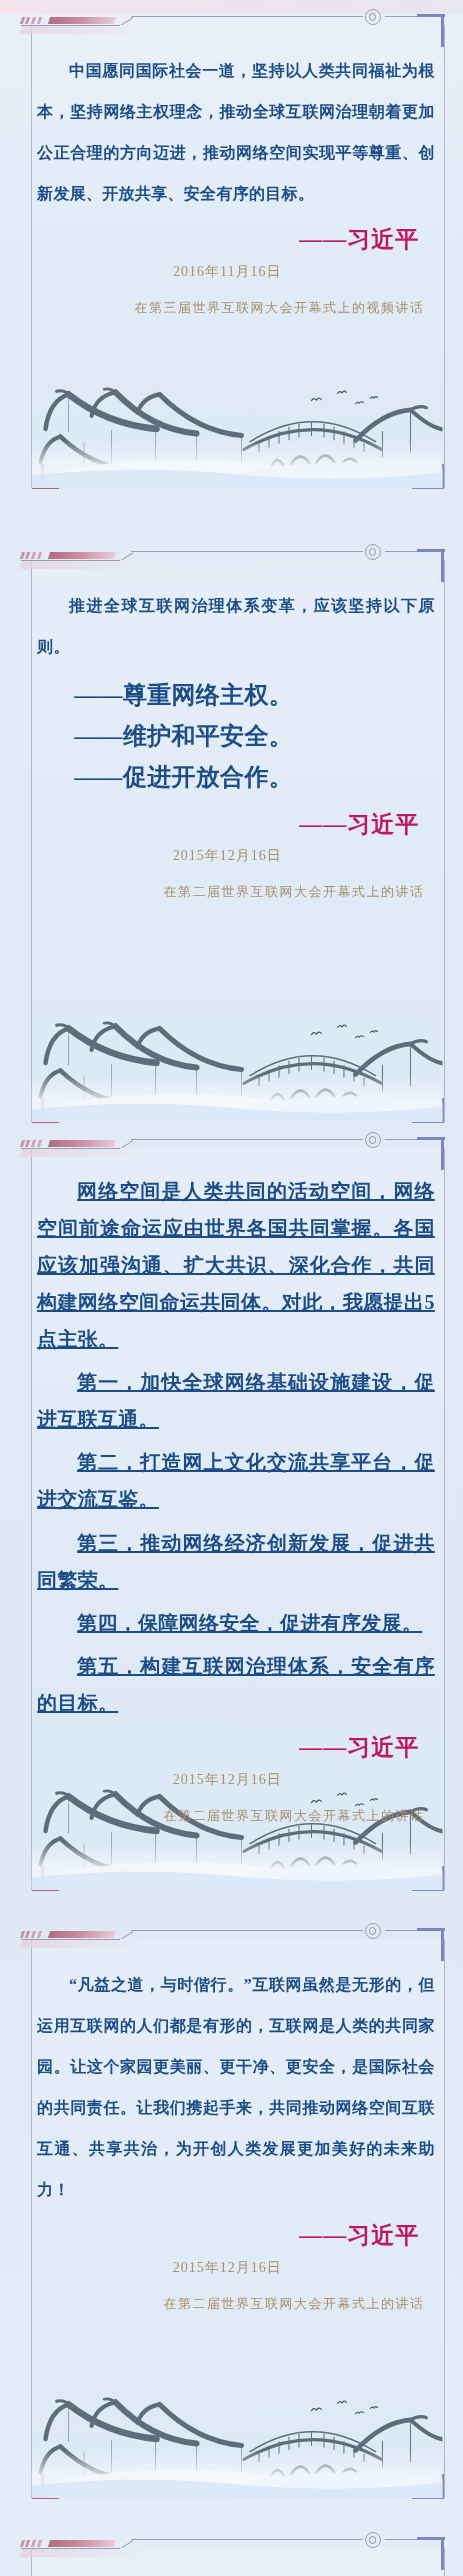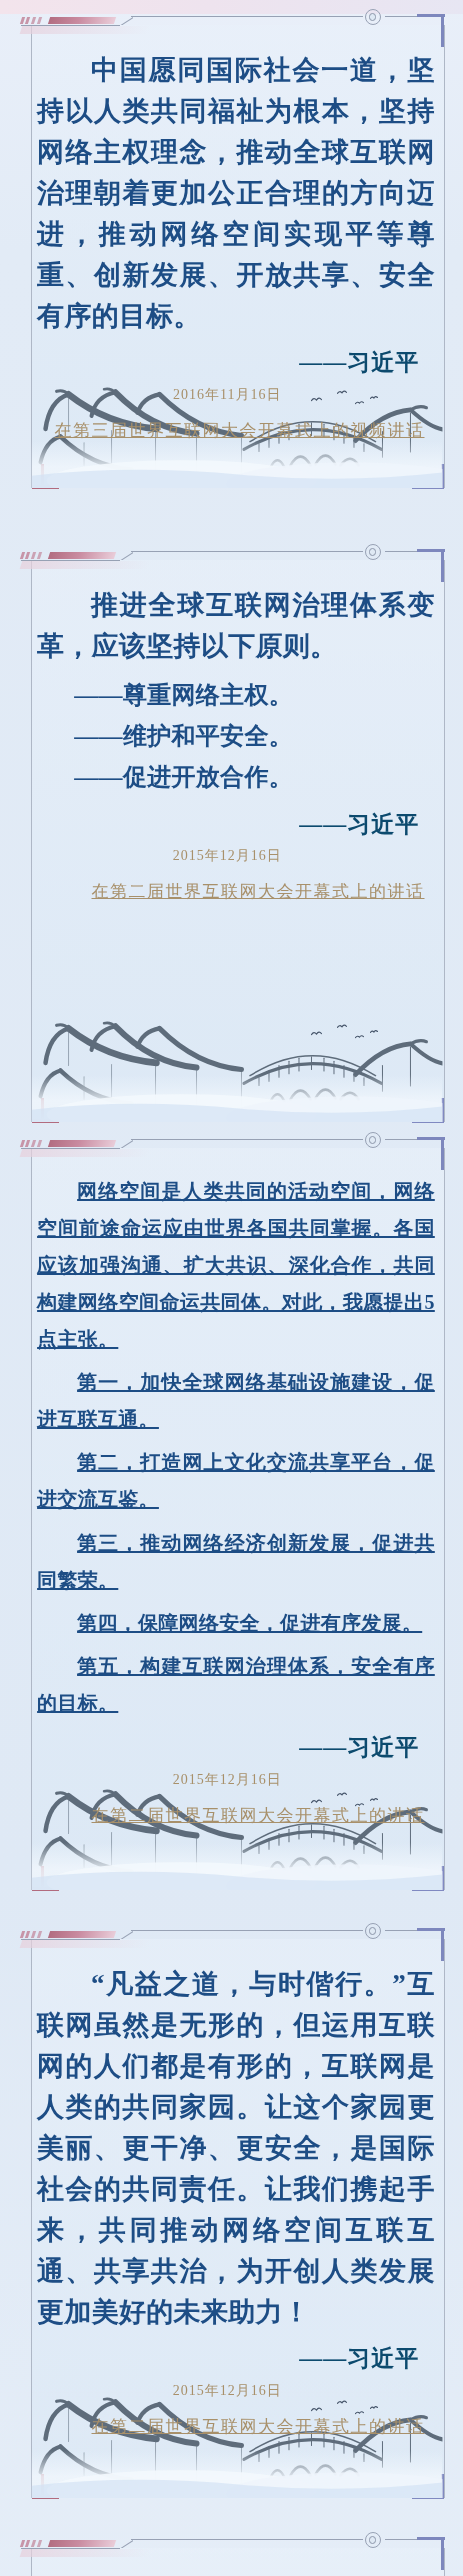--- a/index.html
+++ b/index.html
@@ -36,32 +36,32 @@
   .hcap{position:absolute;left:396px;top:-0.5px;width:28px;height:3.6px;background:#7d87bd;}
   .hcap-v{position:absolute;left:420px;top:-0.5px;width:3.6px;height:33px;background:#7d87bd;}
   
   .bl-h{position:absolute;left:0;bottom:-1.5px;width:27px;height:3.1px;background:#b26b7e;}
   .bl-v{position:absolute;left:8.8px;bottom:0;width:3.1px;height:23px;background:#b26b7e;}
   .br-h{position:absolute;right:0;bottom:-1.5px;width:32px;height:3.1px;background:#8089c1;}
   .br-v{position:absolute;right:0;bottom:0;width:3.1px;height:23px;background:#8089c1;}
   
   .content{position:absolute;left:16.5px;right:8.8px;top:36px;}
   .quote p{margin:0;text-indent:2em;text-align:justify;font-weight:bold;
-    color:#1d4d85;font-size:27px;line-height:41px;letter-spacing:0.3px;}
+    color:#1d4d85;font-size:16px;line-height:41px;letter-spacing:0.3px;}
   .c3 .quote p{font-size:20px;line-height:37px;text-decoration:underline;}
   .c3 .quote p + p{margin-top:6.2px;}
   .principles{margin-top:8.2px;}
   .principles p{margin:0;text-indent:1.55em;text-align:left;font-weight:bold;color:#1d4d85;
     font-size:24px;line-height:41px;letter-spacing:0.3px;}
-  .attr{margin-top:13.4px;text-align:right;padding-right:15.5px;color:#0c4a6e;
+  .attr{margin-top:13.4px;text-align:right;padding-right:15.5px;color:#be185d;
     font-size:23px;line-height:26px;font-weight:bold;letter-spacing:1px;}
   .qdate{margin-top:8.2px;text-align:center;padding-right:17.5px;color:#a8906a;
     font-size:14px;line-height:20.6px;letter-spacing:1px;}
   .qsource{margin-top:15.5px;text-align:right;padding-right:10.3px;color:#a8906a;
-    font-size:17px;line-height:19.6px;letter-spacing:1.5px;text-decoration:underline;}
+    font-size:13px;line-height:19.6px;letter-spacing:1.5px;}
   .meta{position:relative;z-index:3;}
   
   .scene{position:absolute;left:10.8px;bottom:0.5px;width:412px;height:108px;z-index:1;}
   .content{z-index:2;}
 </style>
 </head>
 <body>
 
 <svg width="0" height="0" style="position:absolute" aria-hidden="true">
   <defs>

